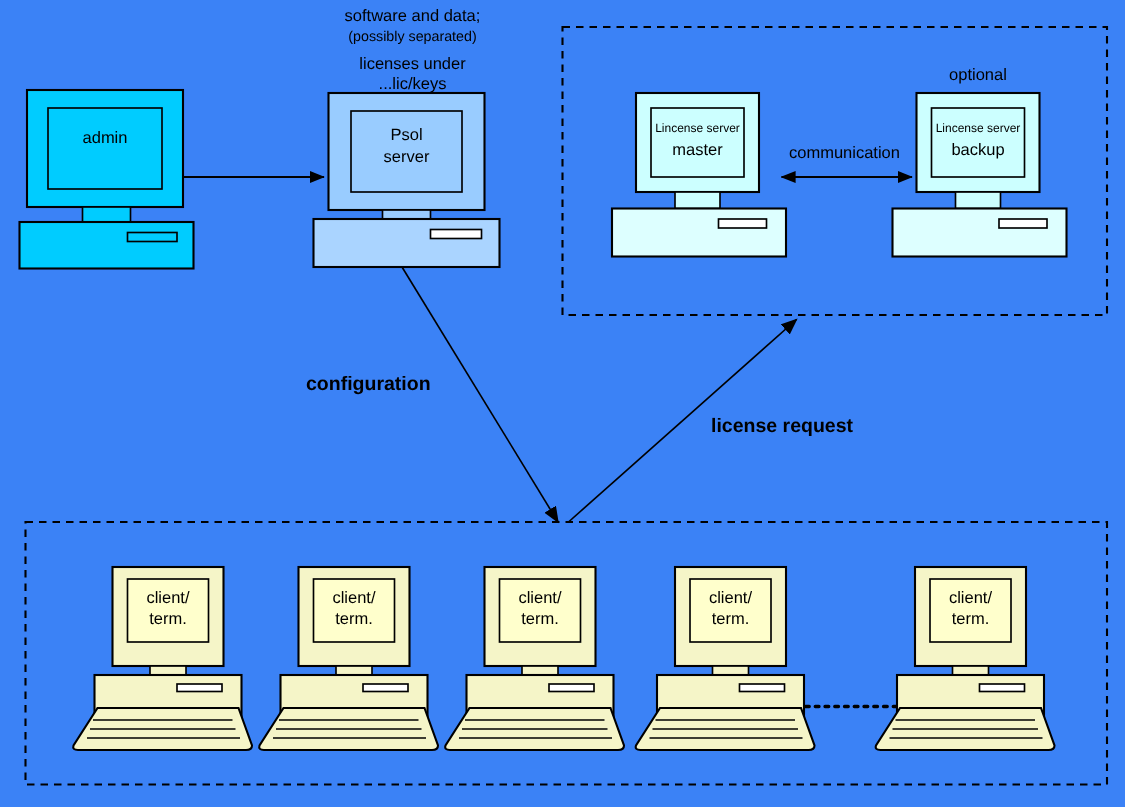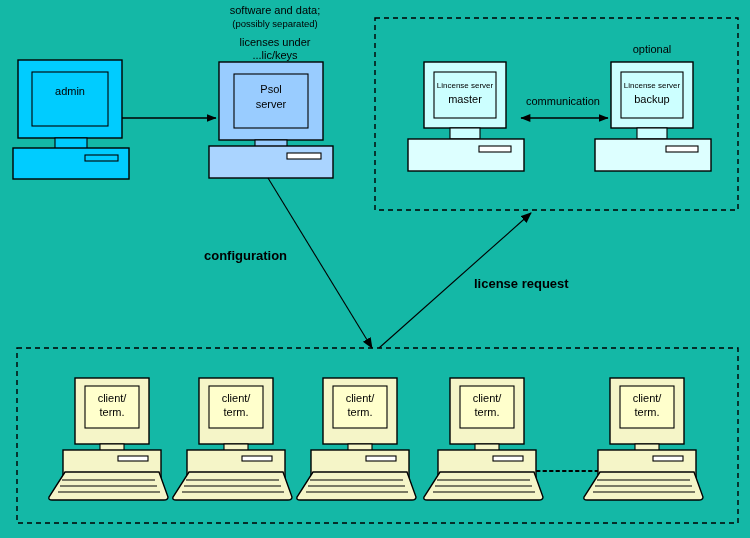--- a/index.html
+++ b/index.html
@@ -4,21 +4,21 @@
 <style>
   html, body {
     margin: 0;
     padding: 0;
     background: #ffffff;
   }
   #diagram-root {
     position: relative;
     width: 750px;
     height: 538px;
-    background: #14b8a6;
+    background: #3b82f6;
     font-family: "Liberation Sans", sans-serif;
     overflow: hidden;
   }
   svg#scene {
     position: absolute;
     top: 0;
     left: 0;
     width: 750px;
     height: 538px;
   }

